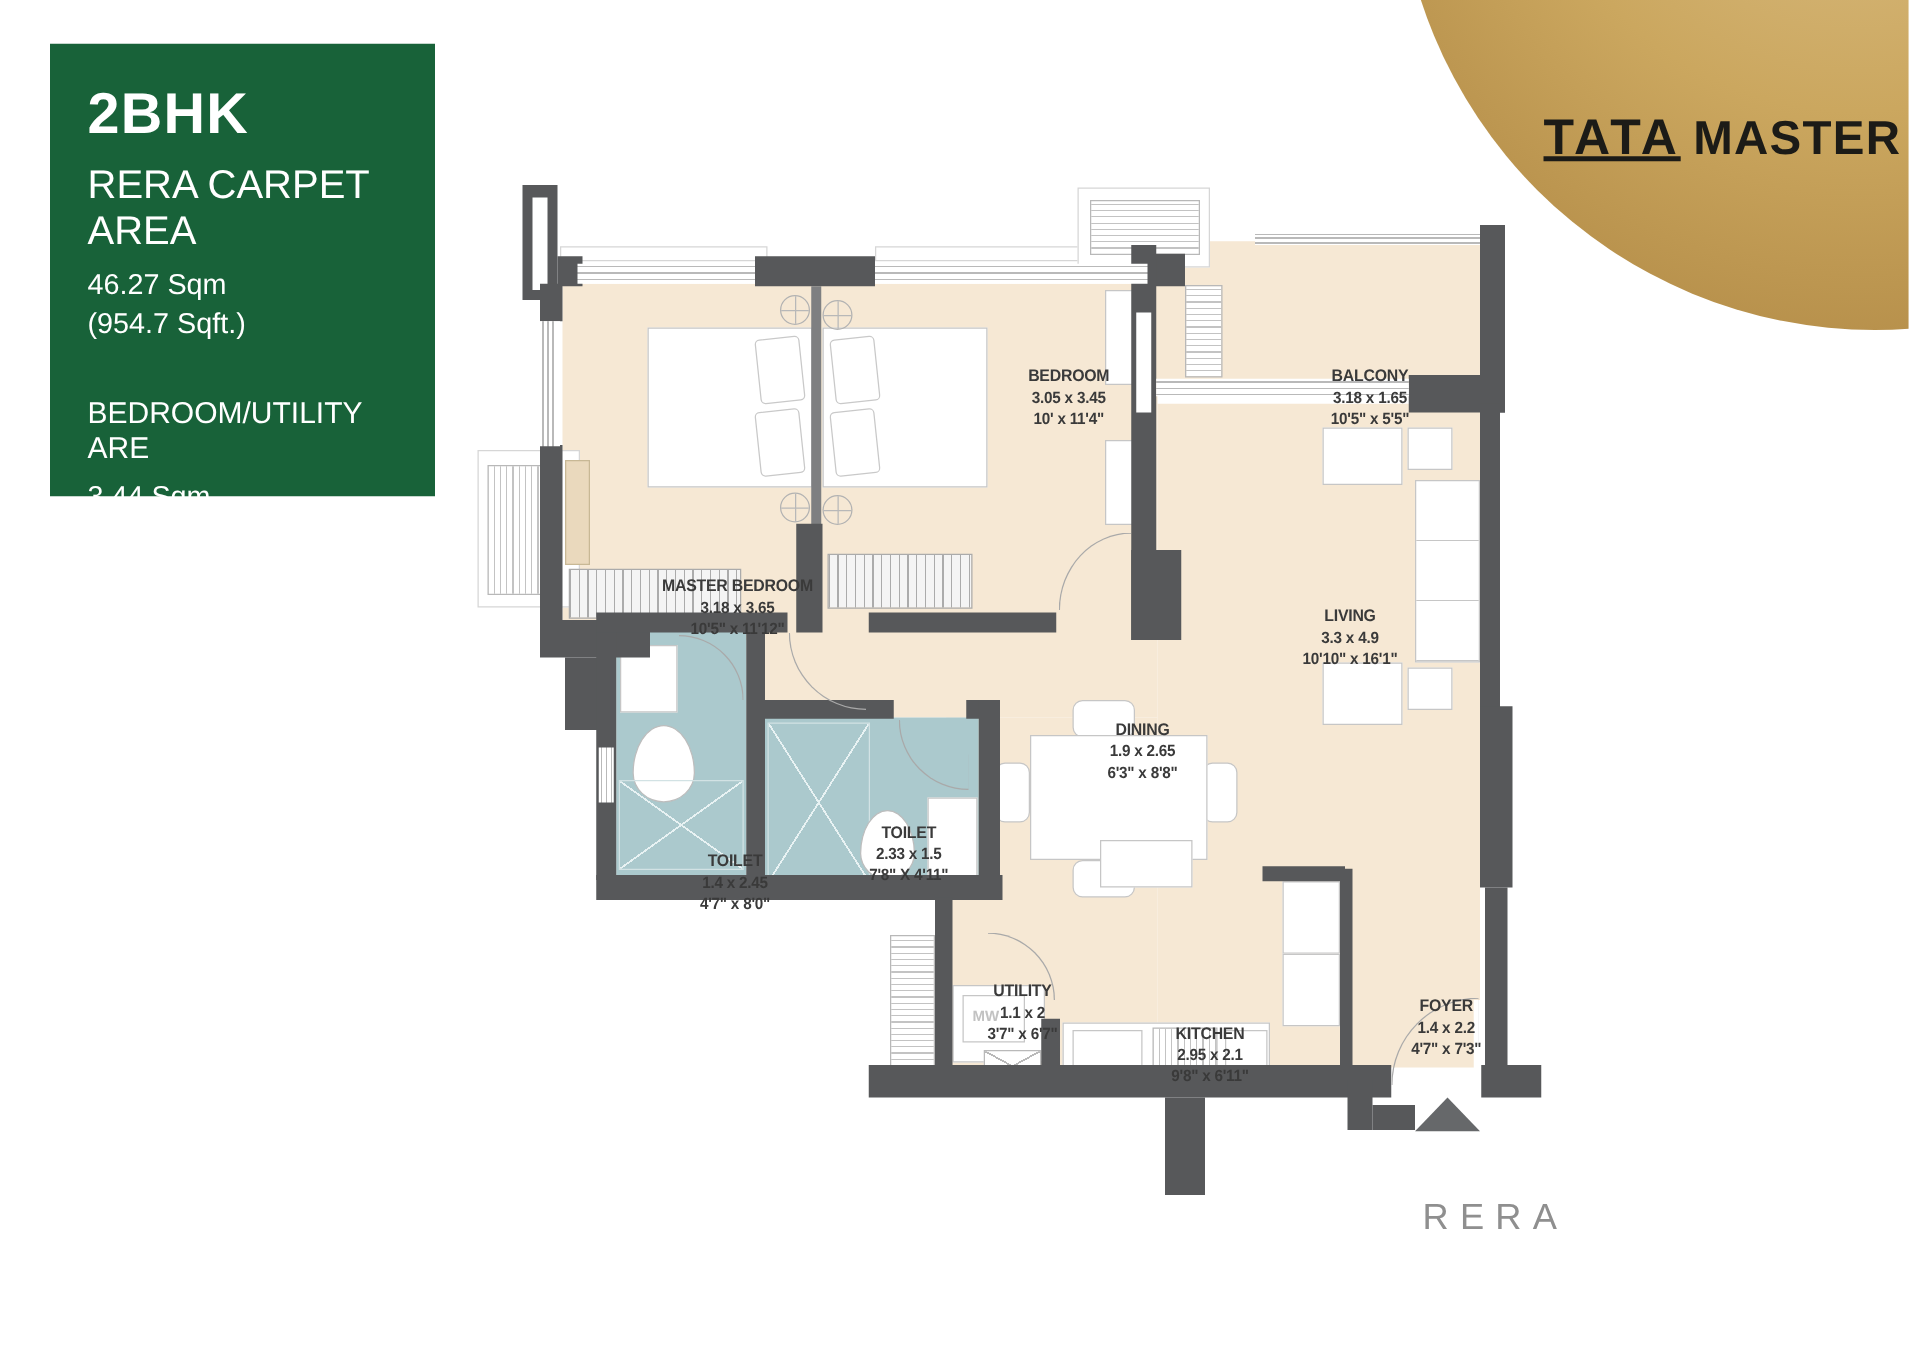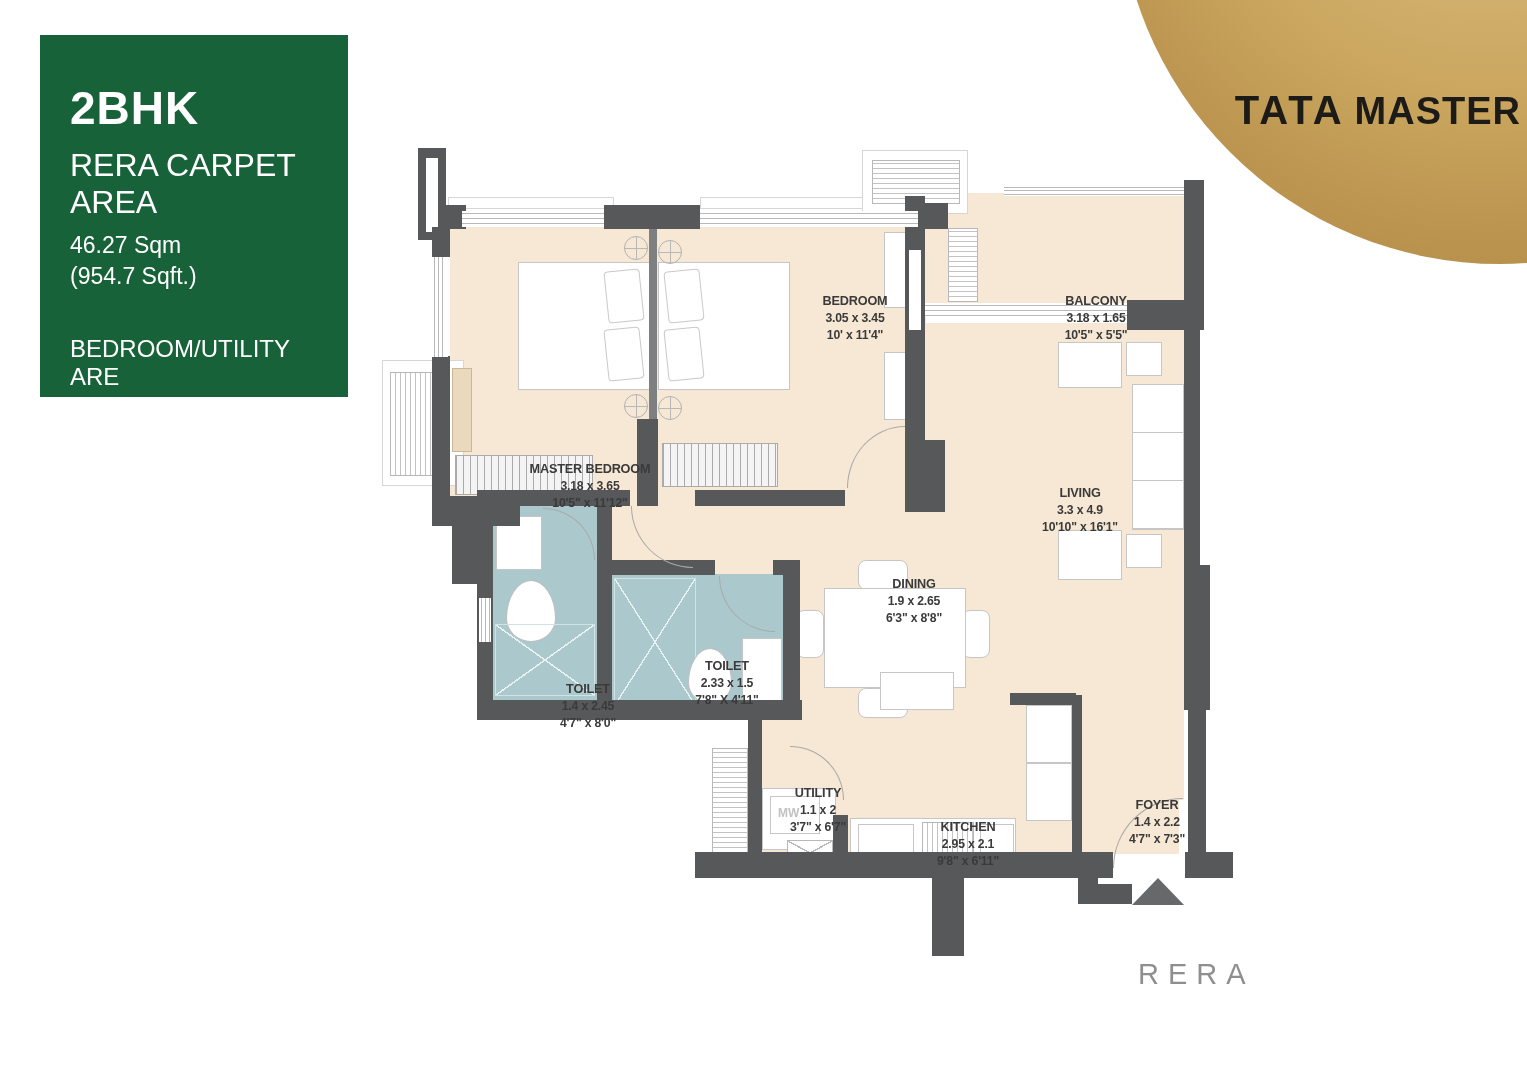--- a/index.html
+++ b/index.html
@@ -2,26 +2,26 @@
 <html><head>
 <meta charset="utf-8">
 <style>
   html,body{margin:0;padding:0;background:#fff;}
   #page{position:relative;width:1527px;height:1080px;overflow:hidden;background:#fff;
         font-family:"Liberation Sans",sans-serif;}
   
   #gold-circle{position:absolute;left:1118px;top:-500px;width:764px;height:764px;border-radius:50%;
     background:radial-gradient(circle at 48% 42%, #dcc088 0%, #cba75f 45%, #a87f3c 100%);}
   #brand{position:absolute;right:6px;top:88px;color:#1c1b17;white-space:nowrap;}
-  #brand .tata{font-size:40px;font-weight:800;letter-spacing:3px;}
+  #brand .tata{font-size:40px;font-weight:800;letter-spacing:3px;text-decoration:underline;}
   #brand .housing{font-size:38px;font-weight:600;letter-spacing:1px;margin-left:10px;}
   
   #info{position:absolute;left:40px;top:35px;width:308px;height:362px;background:#186239;color:#fff;
         box-sizing:border-box;padding:28px 20px 0 30px;}
-  #info .t-title{font-size:46px;font-weight:800;letter-spacing:1px;margin-top:18px;}
+  #info .t-title{font-size:46px;font-weight:800;letter-spacing:1px;}
   #info .t-label{font-size:32px;margin-top:12px;}
   #info .t-val{font-size:23px;margin-top:10px;line-height:1.25;}
   #info .t-label2{font-size:24px;margin-top:44px;}
   
   .floor{position:absolute;background:#f6e8d4;}
   .tfloor{position:absolute;background:#abc9cd;}
   .wall{position:absolute;background:#57585a;}
   .wall-thin{position:absolute;background:#7e7f81;}
   .gap{position:absolute;background:#fff;}
   .furn{position:absolute;background:#fff;border:1px solid #c6c6c6;box-sizing:border-box;}
@@ -69,21 +69,21 @@
   <div id="brand">
     <span class="tata">TATA</span><span class="housing">MASTER</span>
   </div>
 
   <div id="info">
     <div class="t-title">2BHK</div>
     <div class="t-label">RERA CARPET AREA</div>
     <div class="t-val">46.27 Sqm</div>
     <div class="t-val" style="margin-top:2px">(954.7 Sqft.)</div>
     <div class="t-label2">BEDROOM/UTILITY ARE</div>
-    <div class="t-val">4.91 Sqm</div>
+    <div class="t-val">3.44 Sqm</div>
     <div class="t-val" style="margin-top:2px">(72.0 Sqft.)</div>
   </div>
 
   <div class="floor" style="left:450px;top:227px;width:476px;height:285px"></div>
   <div class="floor" style="left:925px;top:193px;width:260px;height:115px"></div>
   <div class="floor" style="left:926px;top:323px;width:258px;height:531px"></div>
   <div class="floor" style="left:612px;top:504px;width:314px;height:70px"></div>
   <div class="floor" style="left:757px;top:574px;width:169px;height:280px"></div>
   <div class="tfloor" style="left:493px;top:504px;width:104px;height:196px"></div>
   <div class="tfloor" style="left:612px;top:574px;width:171px;height:136px"></div>

